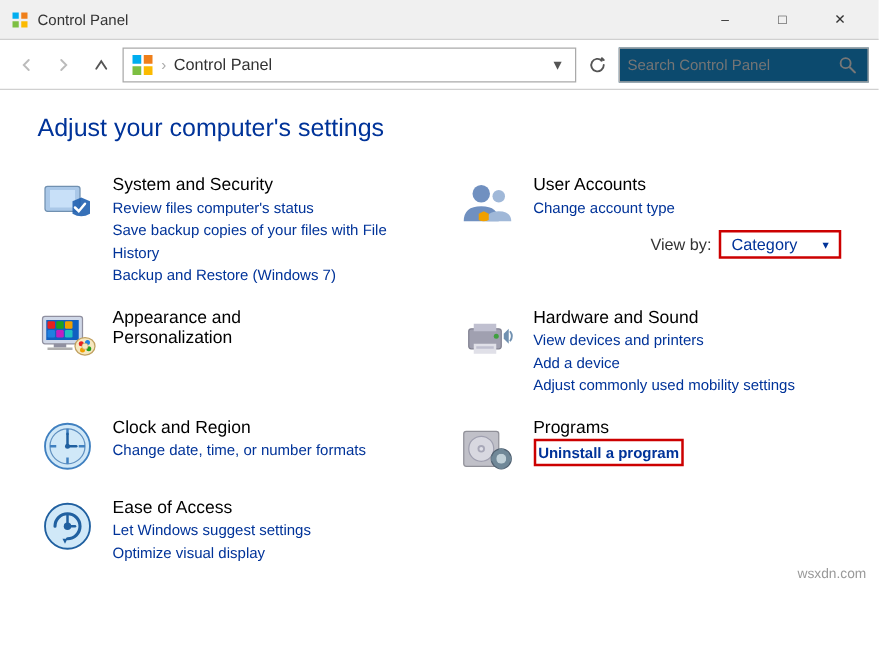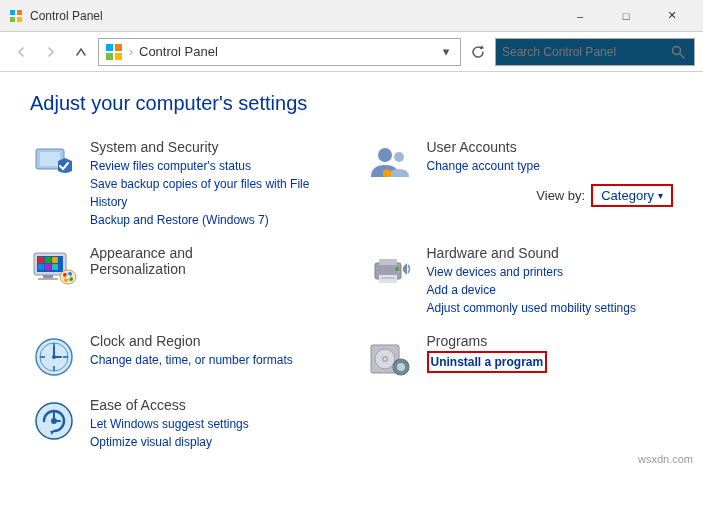--- a/index.html
+++ b/index.html
@@ -160,21 +160,21 @@
       align-items: center;
       gap: 6px;
       font-size: 13px;
     }
     .view-by-label { color: #333; }
     .view-by-dropdown {
       border: 2px solid #cc0000;
       padding: 2px 8px;
       display: flex;
       align-items: center;
-      gap: 4px;
+      gap: 20px;
       cursor: pointer;
       color: #003399;
       font-size: 13px;
       background: #fff;
     }
 
     
     .categories-grid {
       display: grid;
       grid-template-columns: 1fr 1fr;
@@ -188,21 +188,21 @@
     .cat-icon {
       width: 48px;
       height: 48px;
       flex-shrink: 0;
       display: flex;
       align-items: center;
       justify-content: center;
     }
     .cat-content { flex: 1; }
     .cat-title {
-      color: #404040;
+      color: #000000;
       font-size: 14px;
       font-weight: 400;
       cursor: pointer;
       margin-bottom: 2px;
     }
     .cat-link {
       color: #003399;
       font-size: 12px;
       cursor: pointer;
       display: block;

